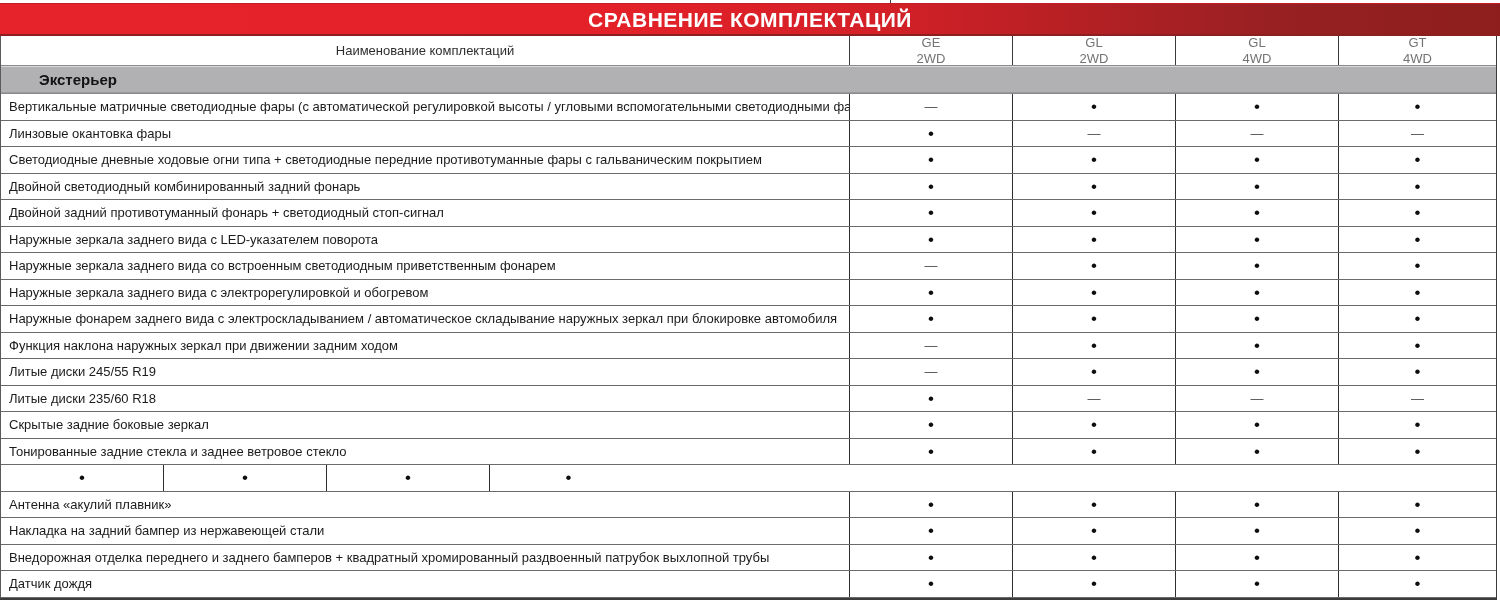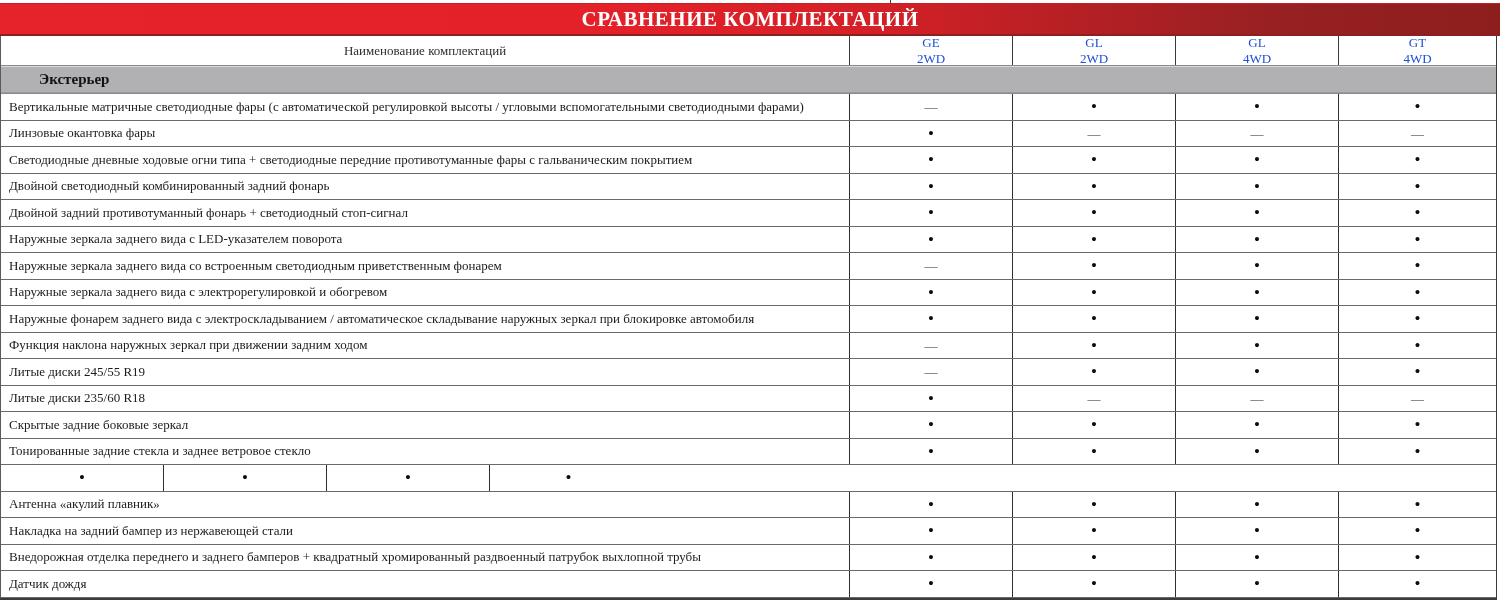--- a/index.html
+++ b/index.html
@@ -7,21 +7,20 @@
     padding: 0;
     background: #ffffff;
     font-family: "Liberation Sans", "DejaVu Sans", sans-serif;
   }
   .page {
     position: relative;
     width: 1500px;
     height: 606px;
     overflow: hidden;
     background: #ffffff;
-    font-family: Liberation Serif, serif;
   }
   
   .top-strip {
     position: relative;
     height: 3px;
     background: #ffffff;
   }
   .top-tick {
     position: absolute;
     left: 890px;
@@ -72,21 +71,21 @@
     border-right: 1px solid #3a3a3a;
   }
   .hcell-trim {
     width: 163px;
     display: flex;
     flex-direction: column;
     align-items: center;
     justify-content: center;
     font-size: 13px;
     line-height: 16px;
-    color: #1d4ed8;
+    color: #737373;
     box-sizing: border-box;
     border-right: 1px solid #3a3a3a;
   }
   .hcell-trim:last-child { width: 157px; border-right: none; }
   .section-row {
     height: 28px;
     background: #b1b1b4;
     box-shadow: inset 0 1px 0 #d9d9dc, inset 0 -1px 0 #9a9a9d;
     display: flex;
     align-items: center;

